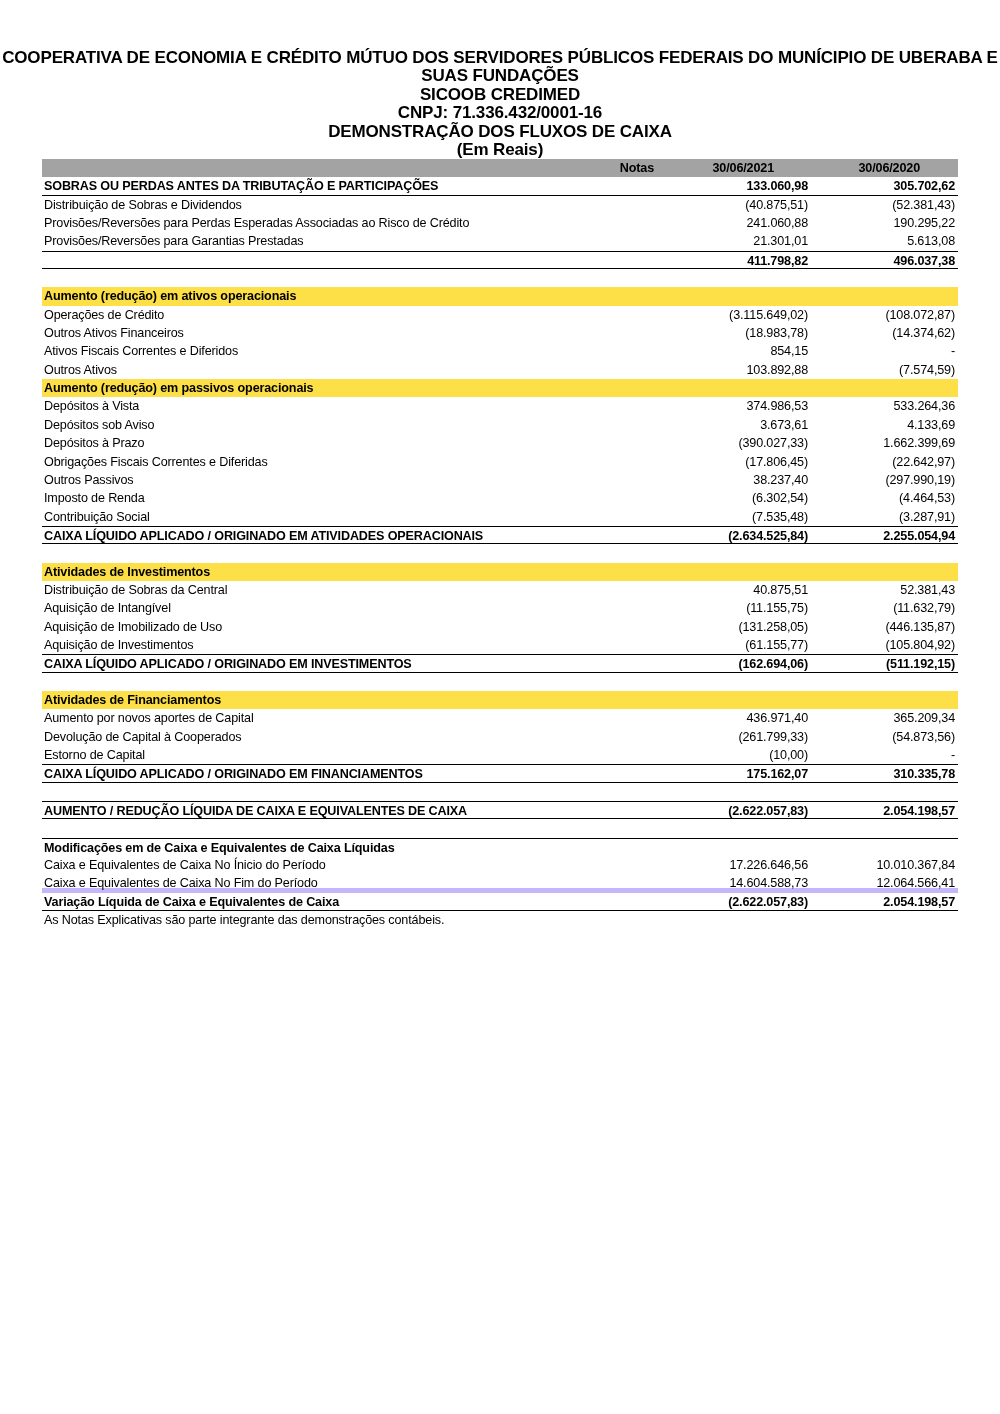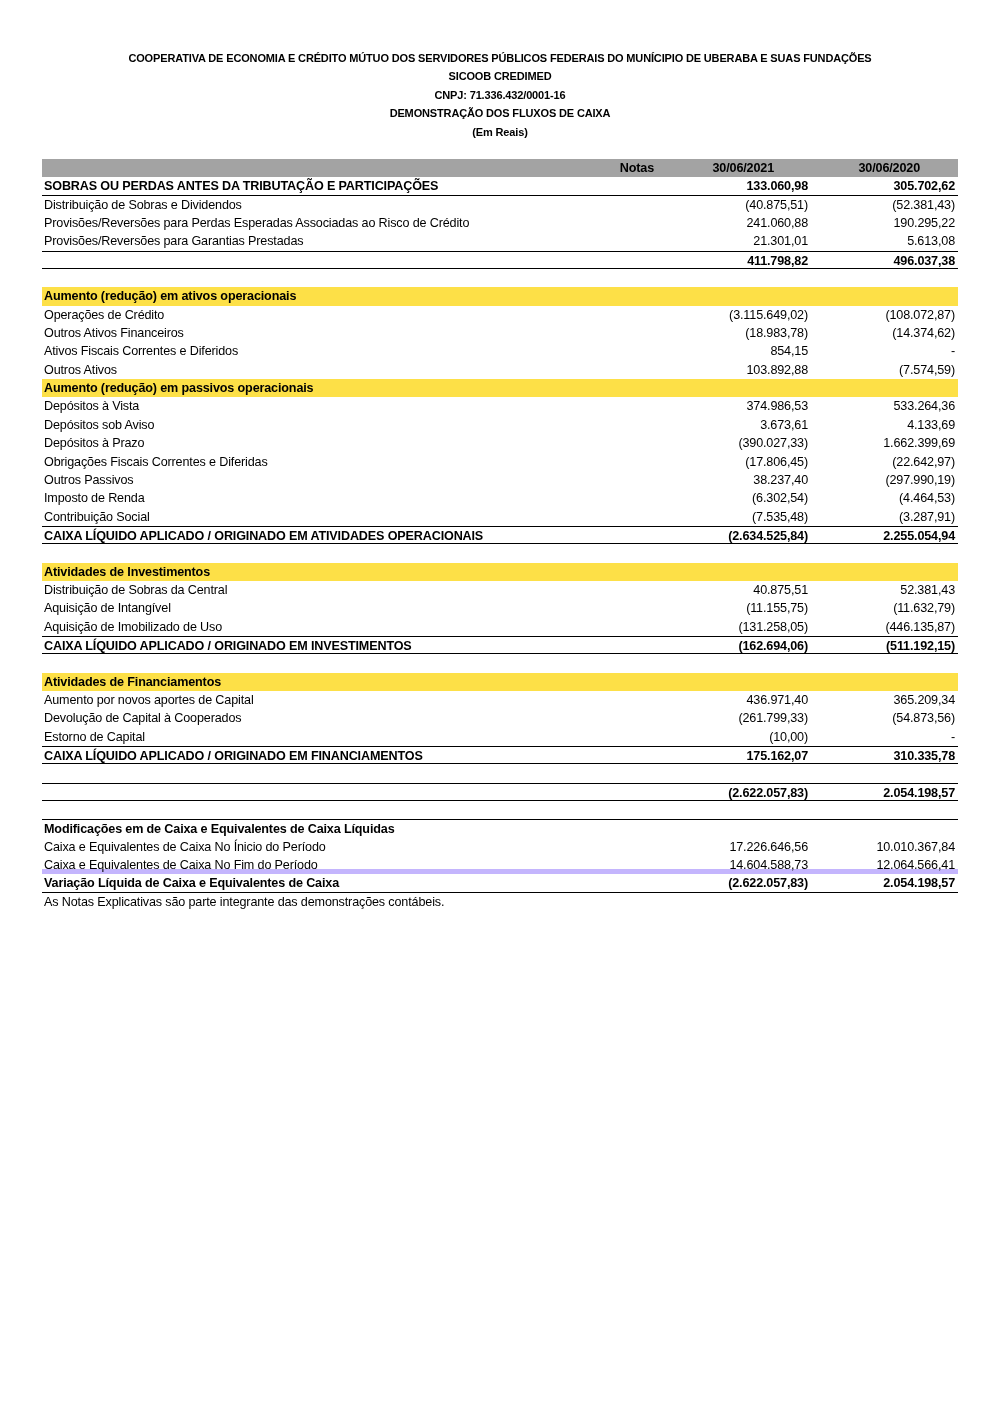--- a/index.html
+++ b/index.html
@@ -1,17 +1,17 @@
 <!DOCTYPE html>
 <html><head>
   <meta charset="utf-8">
   <style>
     html, body { margin: 0; padding: 0; background: #ffffff; }
     body { width: 1000px; height: 1414px; position: relative; font-family: "Liberation Sans", sans-serif; color: #000; }
-    .header { position: absolute; top: 49px; left: 0; width: 1000px; text-align: center; font-weight: bold; font-size: 11px; line-height: 18.4px; letter-spacing: -0.15px; }
+    .header { position: absolute; top: 49px; left: 0; width: 1000px; text-align: center; font-weight: bold; font-size: 17px; line-height: 18.4px; letter-spacing: -0.15px; }
     .table { position: absolute; top: 159px; left: 42px; width: 916px; font-size: 12.6px; letter-spacing: -0.15px; }
     .row { position: relative; height: 18.35px; line-height: 18.35px; box-sizing: border-box; white-space: nowrap; }
     .row .label { position: absolute; left: 2px; top: 0; }
     .row .notes { position: absolute; left: 560px; width: 52px; text-align: right; top: 0; }
     .row .v1 { position: absolute; right: 150px; top: 0; text-align: right; }
     .row .v2 { position: absolute; right: 3px; top: 0; text-align: right; }
     .row.head { background: #a3a3a3; font-weight: bold; }
     .row.head .v1 { right: 184px; }
     .row.head .v2 { right: 38px; }
     .row.section { background: #fde047; font-weight: bold; }
@@ -148,20 +148,25 @@
   <div class="row">
     <span class="label">Aquisição de Intangível</span>
     <span class="v1">(11.155,75)</span>
     <span class="v2">(11.632,79)</span>
   </div>
   <div class="row">
     <span class="label">Aquisição de Imobilizado de Uso</span>
     <span class="v1">(131.258,05)</span>
     <span class="v2">(446.135,87)</span>
   </div>
+  <div class="row">
+    <span class="label">Aquisição de Investimentos</span>
+    <span class="v1">(61.155,77)</span>
+    <span class="v2">(105.804,92)</span>
+  </div>
   <div class="row total total-top">
     <span class="label">CAIXA LÍQUIDO APLICADO / ORIGINADO EM INVESTIMENTOS</span>
     <span class="v1">(162.694,06)</span>
     <span class="v2">(511.192,15)</span>
   </div>
 
   <div class="spacer"></div>
 
   <div class="row section">
     <span class="label">Atividades de Financiamentos</span>
@@ -183,20 +188,21 @@
   </div>
   <div class="row total total-top">
     <span class="label">CAIXA LÍQUIDO APLICADO / ORIGINADO EM FINANCIAMENTOS</span>
     <span class="v1">175.162,07</span>
     <span class="v2">310.335,78</span>
   </div>
 
   <div class="spacer"></div>
 
   <div class="row boxed">
+    <span class="label">AUMENTO / REDUÇÃO LÍQUIDA DE CAIXA E EQUIVALENTES DE CAIXA</span>
     <span class="v1">(2.622.057,83)</span>
     <span class="v2">2.054.198,57</span>
   </div>
 
   <div class="spacer"></div>
 
   <div class="row mod">
     <span class="label">Modificações em de Caixa e Equivalentes de Caixa Líquidas</span>
   </div>
   <div class="row">

